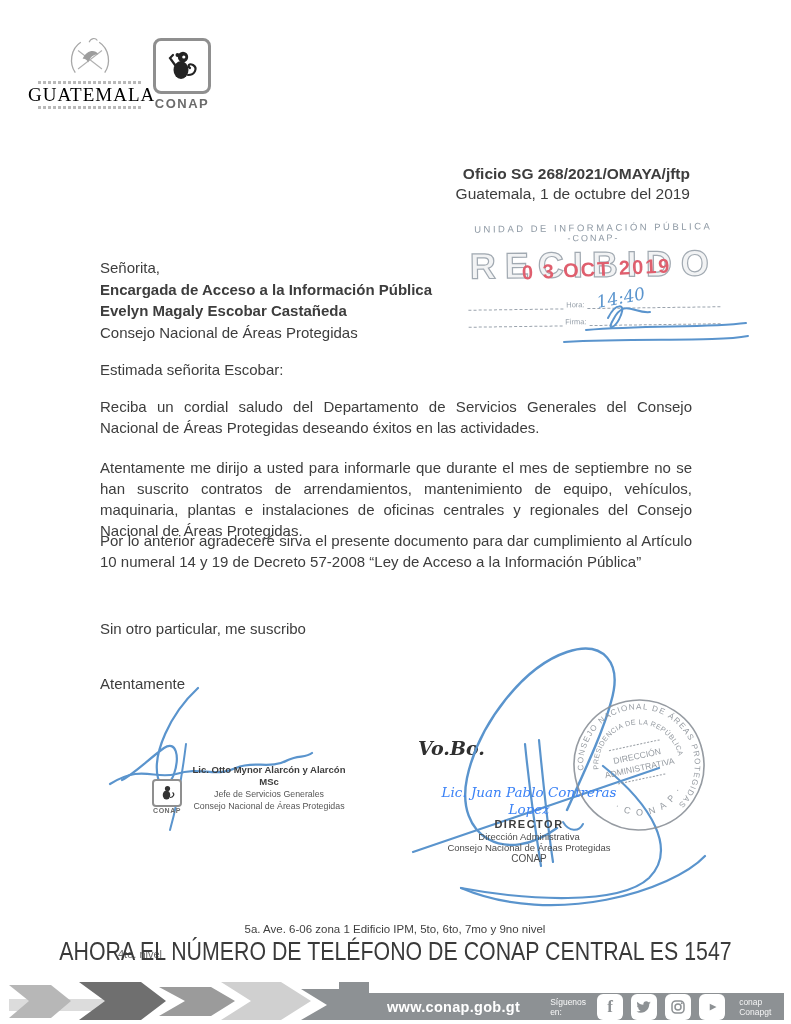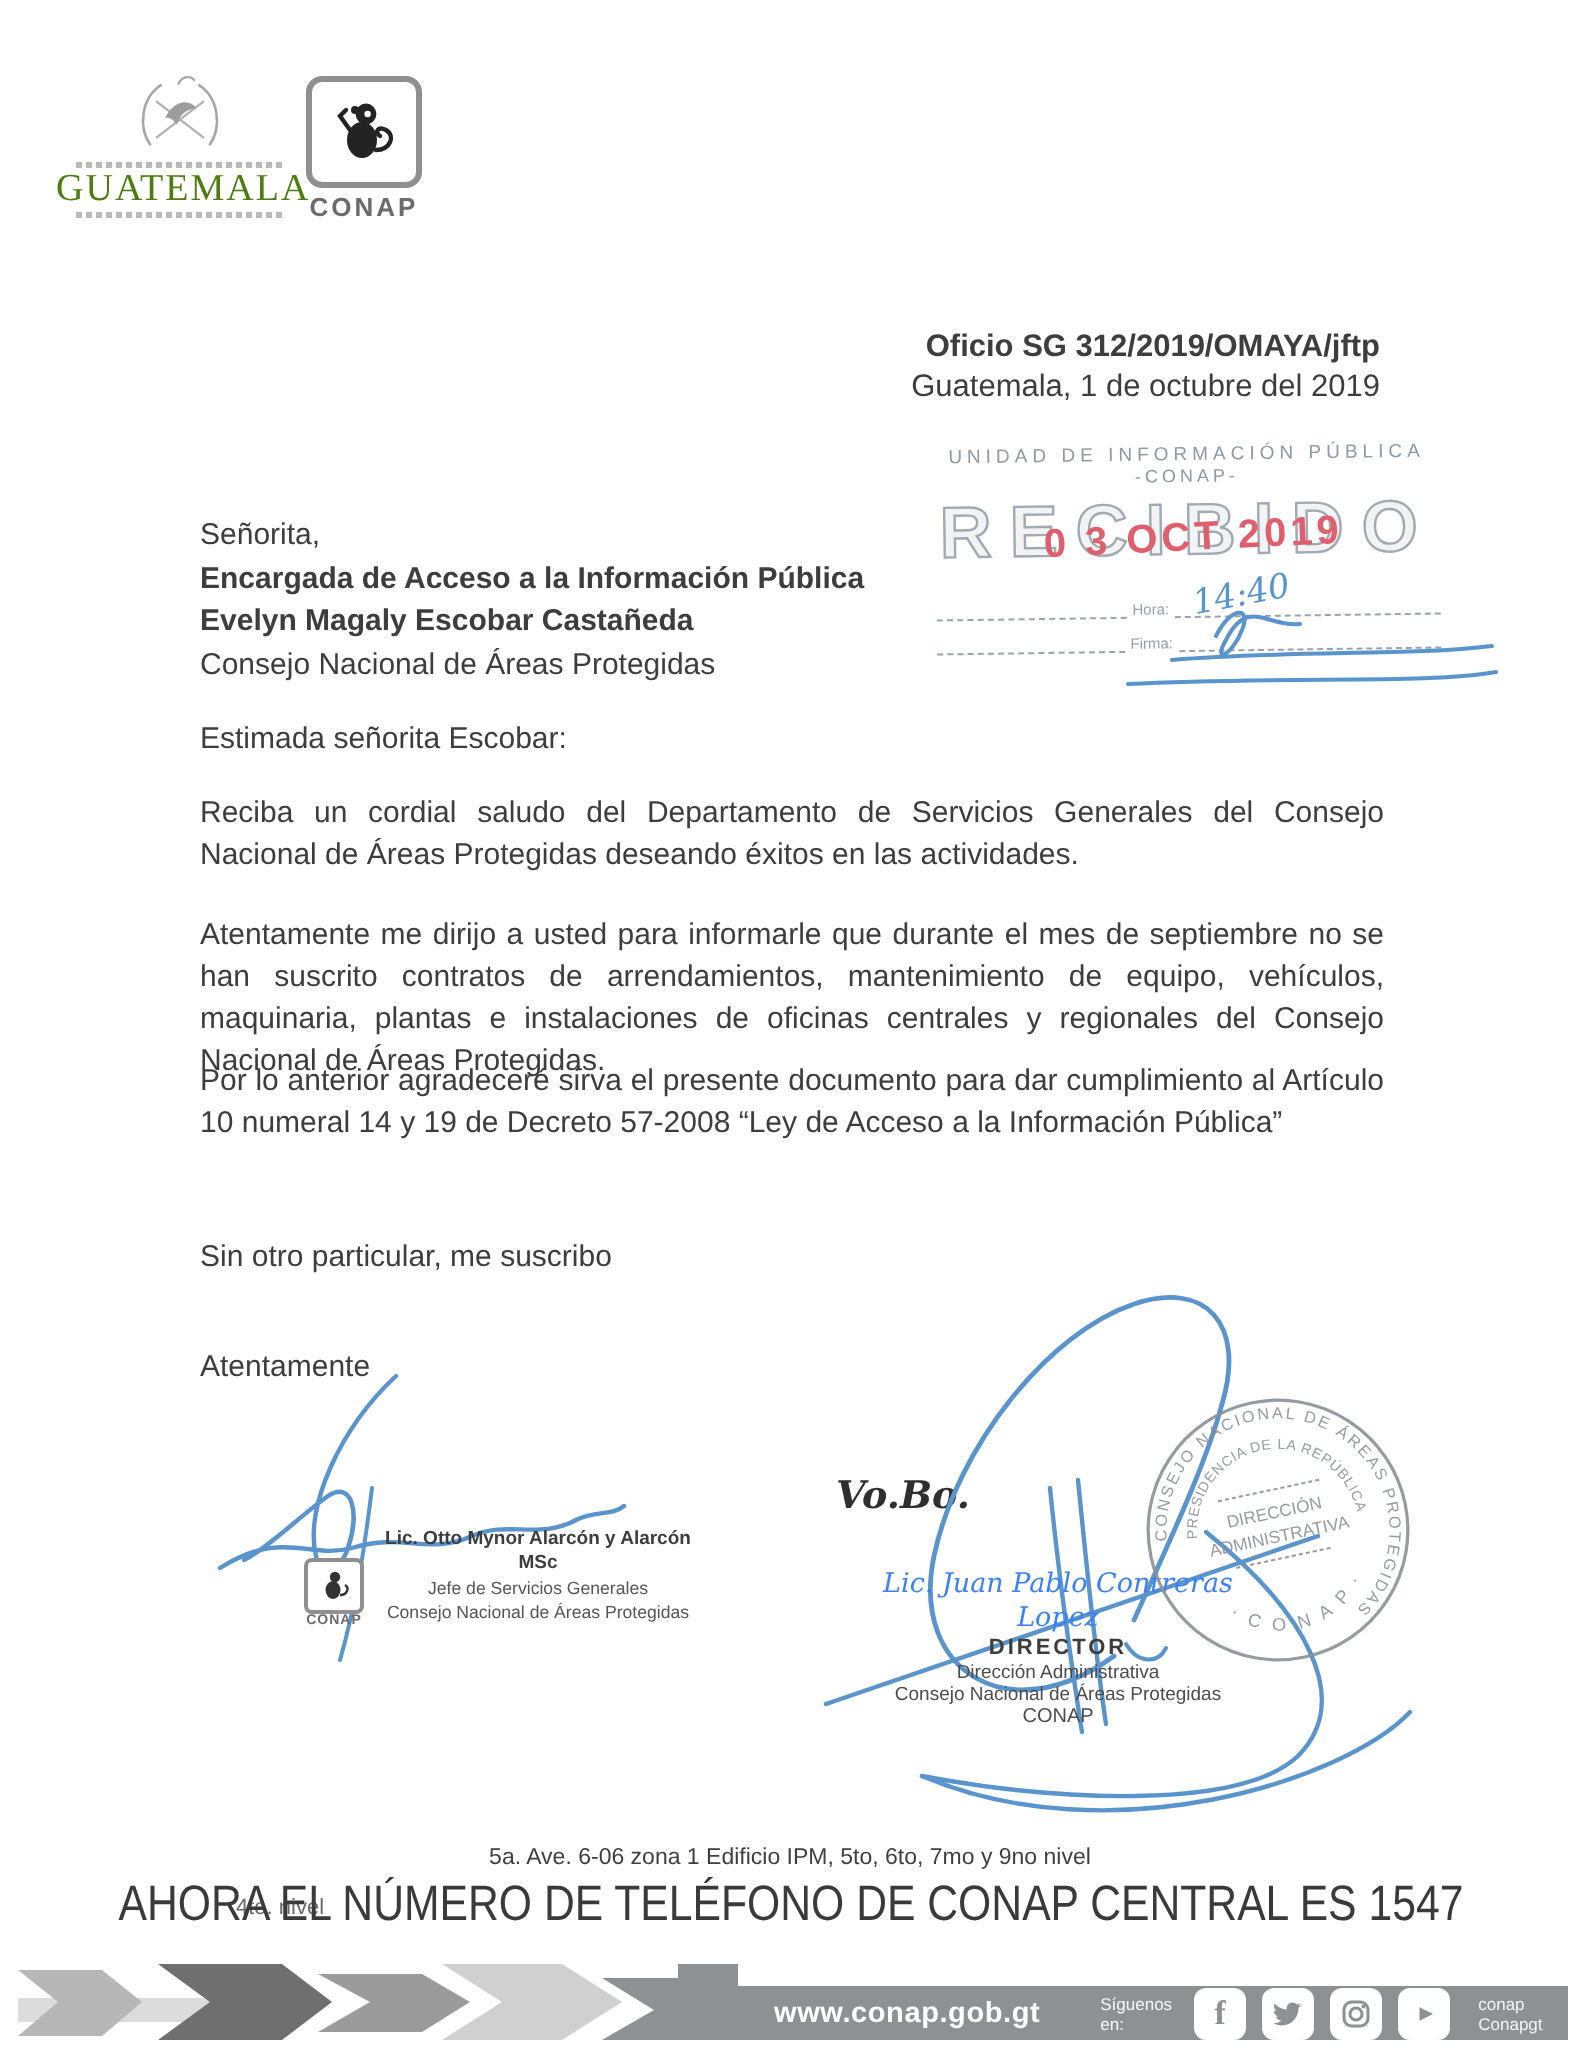--- a/index.html
+++ b/index.html
@@ -4,21 +4,21 @@
 <style>
   html,body{margin:0;padding:0;background:#e8e8e8;}
   .page{position:relative;width:791px;height:1024px;background:#ffffff;margin:0 auto;
         font-family:"Liberation Sans",sans-serif;color:#3d3d3d;overflow:hidden;}
   .abs{position:absolute;}
 
   
   .gt-logo{left:28px;top:34px;width:124px;height:78px;text-align:center;}
   .gt-crest{width:58px;height:46px;margin:0 auto;display:block;}
   .gt-motto{height:3px;margin:1px 10px;background:repeating-linear-gradient(90deg,#b9b9b9 0 3px,transparent 3px 5px);}
-  .gt-name{font-family:"Liberation Serif",serif;font-size:19px;letter-spacing:1px;color:#4d7c0f;line-height:20px;}
+  .gt-name{font-family:"Liberation Serif",serif;font-size:19px;letter-spacing:1px;color:#000000;line-height:20px;}
   .conap-logo{left:150px;top:38px;width:64px;text-align:center;}
   .conap-box{width:52px;height:50px;border:3px solid #8f8f8f;border-radius:8px;margin:0 auto;background:#fff;
              display:flex;align-items:center;justify-content:center;}
   .conap-name{font-weight:bold;color:#6b6b6b;font-size:13px;letter-spacing:1.5px;margin-top:2px;}
 
   
   .oficio{right:101px;top:164px;text-align:right;font-size:15.5px;line-height:20px;}
   .oficio .no{font-weight:bold;}
 
   
@@ -112,21 +112,21 @@
         <ellipse cx="19" cy="24" rx="7.5" ry="9" fill="#232323"></ellipse>
         <path d="M26,29 C33,29 36,22 31,19 C27,17 25,20 28,22" fill="none" stroke="#232323" stroke-width="2.2" stroke-linecap="round"></path>
         <path d="M13,19 L8,12 L11,9" fill="none" stroke="#232323" stroke-width="2.2" stroke-linecap="round"></path>
         <circle cx="21.8" cy="11" r="1.6" fill="#ffffff"></circle>
       </svg>
     </div>
     <div class="conap-name">CONAP</div>
   </div>
 
   <div class="abs oficio">
-    <div class="no">Oficio SG 312/2019/OMAYA/jftp</div>
+    <div class="no">Oficio SG 268/2021/OMAYA/jftp</div>
     <div>Guatemala, 1 de octubre del 2019</div>
   </div>
 
   <div class="abs stamp">
     <div class="st-l1">UNIDAD DE INFORMACIÓN PÚBLICA</div>
     <div class="st-l2">-CONAP-</div>
     <div class="st-big">RECIBIDO</div>
     <div class="st-date">0 3 OCT  2019</div>
     <div class="st-row" style="top:78px;">
       <div class="dash"></div>

